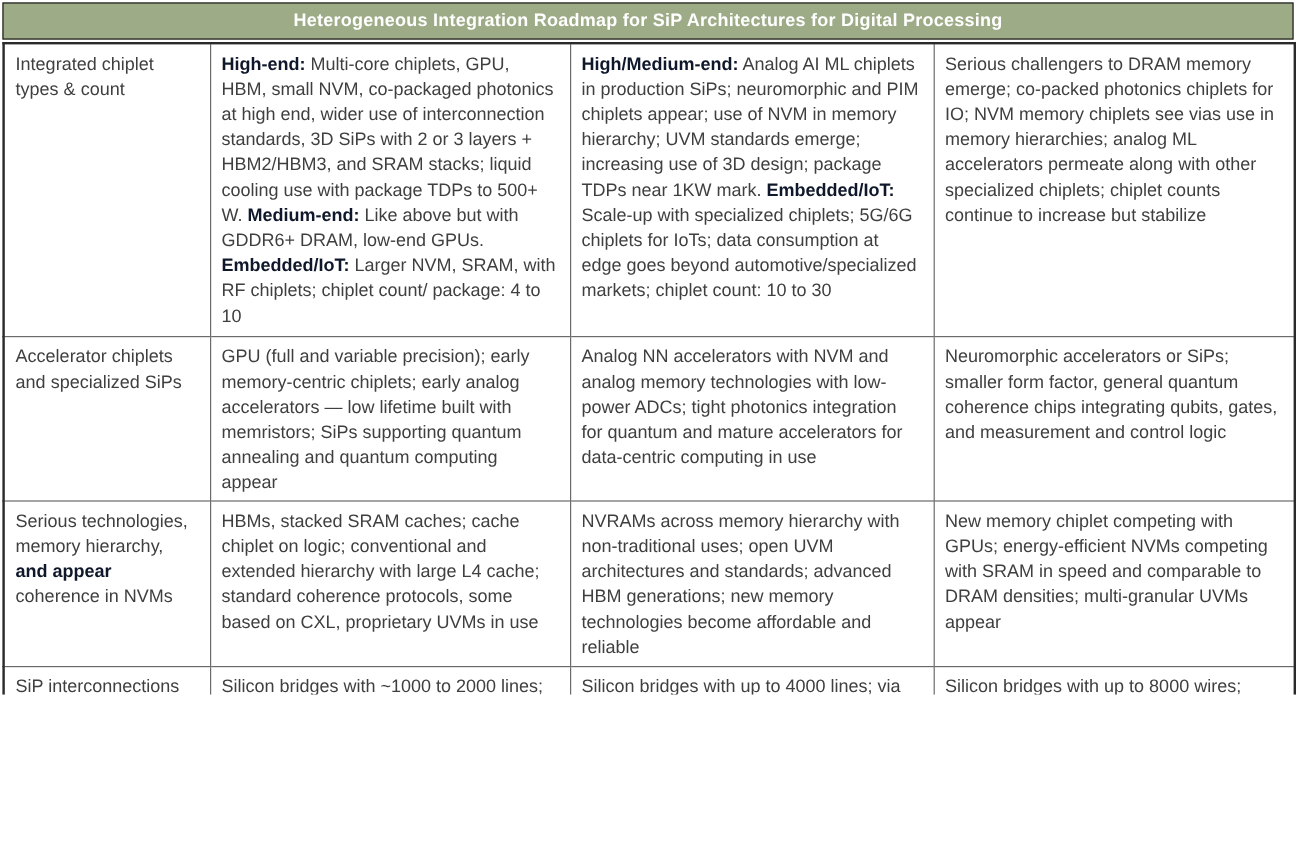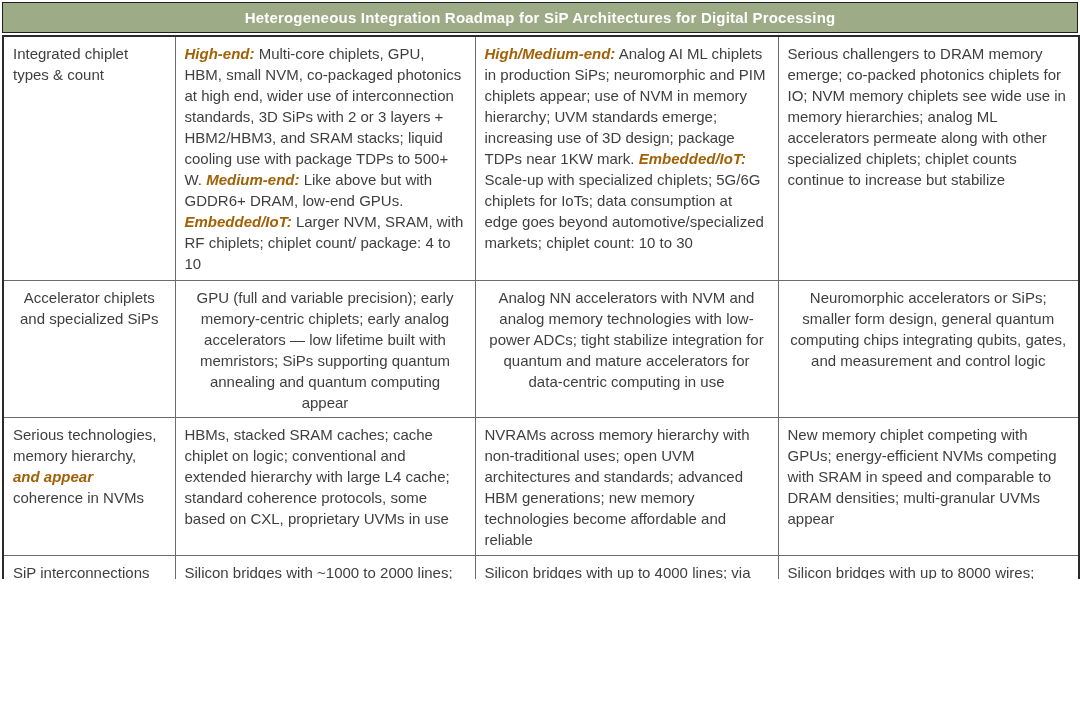--- a/index.html
+++ b/index.html
@@ -18,23 +18,23 @@
     position:absolute; left:2px; top:35px; width:1076px; height:668px;
     border-collapse:collapse; table-layout:fixed;
     border:2px solid #2a2a2a;
   }
   table.grid td {
     border:1px solid #6b6b6b; vertical-align:top;
     padding:6px 9px 4px 9px; font-size:15px; line-height:21px;
     overflow:hidden; word-wrap:break-word;
   }
   td.labelcell { padding-right:14px; }
-  table.grid b { font-weight:bold; color:#a16207;font-style:italic; }
+  table.grid b { font-weight:bold; color:#0f172a; }
   tr.r1 { height:244px; }
-  tr.r2 { height:112px;text-align:center; }
+  tr.r2 { height:112px; }
   tr.r3 { height:138px; }
   tr.r4 { height:174px; }
 
   .watermark {
     position:absolute; left:804px; top:628px; width:266px; height:66px;
     display:flex; align-items:center; pointer-events:none;
     opacity:.85;
   }
   .wm-icon { flex:0 0 auto; margin-right:2px; }
   .wm-text {
@@ -58,27 +58,27 @@
       <col style="width:172px">
         <col style="width:300px">
         <col style="width:303px">
         <col style="width:301px">
     </colgroup>
     <tbody>
         <tr class="r1">
       <td class="labelcell"><span>Integrated chiplet types &amp; count</span></td>
       <td><b>High-end:</b><span> Multi-core chiplets, GPU, HBM, small NVM, co-packaged photonics at high end, wider use of interconnection standards, 3D SiPs with 2 or 3 layers + HBM2/HBM3, and SRAM stacks; liquid cooling use with package TDPs to 500+ W. </span><b>Medium-end:</b><span> Like above but with GDDR6+ DRAM, low-end GPUs. </span><b>Embedded/IoT:</b><span> Larger NVM, SRAM, with RF chiplets; chiplet count/ package: 4 to 10</span></td>
       <td><b>High/Medium-end:</b><span> Analog AI ML chiplets in production SiPs; neuromorphic and PIM chiplets appear; use of NVM in memory hierarchy; UVM standards emerge; increasing use of 3D design; package TDPs near 1KW mark. </span><b>Embedded/IoT:</b><span> Scale-up with specialized chiplets; 5G/6G chiplets for IoTs; data consumption at edge goes beyond automotive/specialized markets; chiplet count: 10 to 30</span></td>
-      <td><span>Serious challengers to DRAM memory emerge; co-packed photonics chiplets for IO; NVM memory chiplets see wide use in memory hierarchies; analog ML accelerators permeate along with other specialized chiplets; chiplet counts continue to increase but stabilize</span></td>
+      <td><span>Serious challengers to DRAM memory emerge; co-packed photonics chiplets for IO; NVM memory chiplets see vias use in memory hierarchies; analog ML accelerators permeate along with other specialized chiplets; chiplet counts continue to increase but stabilize</span></td>
     </tr>
     <tr class="r2">
       <td class="labelcell"><span>Accelerator chiplets and specialized SiPs</span></td>
       <td><span>GPU (full and variable precision); early memory-centric chiplets; early analog accelerators — low lifetime built with memristors; SiPs supporting quantum annealing and quantum computing appear</span></td>
-      <td><span>Analog NN accelerators with NVM and analog memory technologies with low-power ADCs; tight stabilize integration for quantum and mature accelerators for data-centric computing in use</span></td>
-      <td><span>Neuromorphic accelerators or SiPs; smaller form design, general quantum computing chips integrating qubits, gates, and measurement and control logic</span></td>
+      <td><span>Analog NN accelerators with NVM and analog memory technologies with low-power ADCs; tight photonics integration for quantum and mature accelerators for data-centric computing in use</span></td>
+      <td><span>Neuromorphic accelerators or SiPs; smaller form factor, general quantum coherence chips integrating qubits, gates, and measurement and control logic</span></td>
     </tr>
     <tr class="r3">
       <td class="labelcell"><span>Serious technologies, memory hierarchy, </span><b>and appear</b><span> coherence in NVMs</span></td>
       <td><span>HBMs, stacked SRAM caches; cache chiplet on logic; conventional and extended hierarchy with large L4 cache; standard coherence protocols, some based on CXL, proprietary UVMs in use</span></td>
       <td><span>NVRAMs across memory hierarchy with non-traditional uses; open UVM architectures and standards; advanced HBM generations; new memory technologies become affordable and reliable</span></td>
       <td><span>New memory chiplet competing with GPUs; energy-efficient NVMs competing with SRAM in speed and comparable to DRAM densities; multi-granular UVMs appear</span></td>
     </tr>
     <tr class="r4">
       <td class="labelcell"><span>SiP interconnections</span></td>
       <td><span>Silicon bridges with ~1000 to 2000 lines; limited face-to-face bonded 3D connections; interposer with 2 to 3 metal layers; co-packed photonics IO with 2 to 8 wavelength WDM links at high end; back-end vias for power delivery; PAM4 encoding at high-end</span></td>

